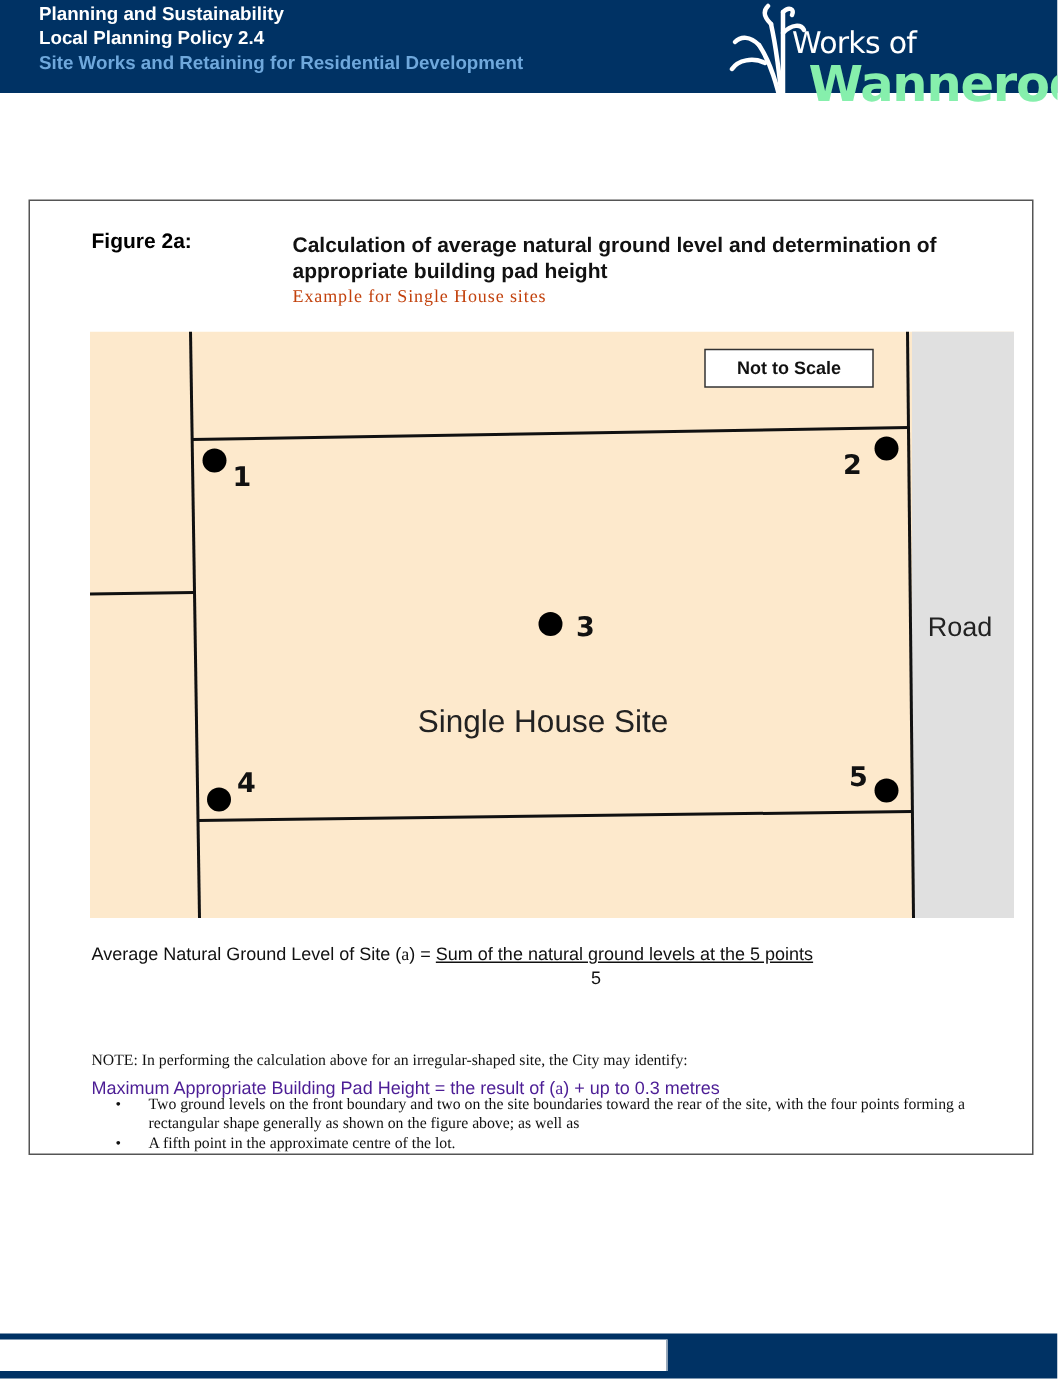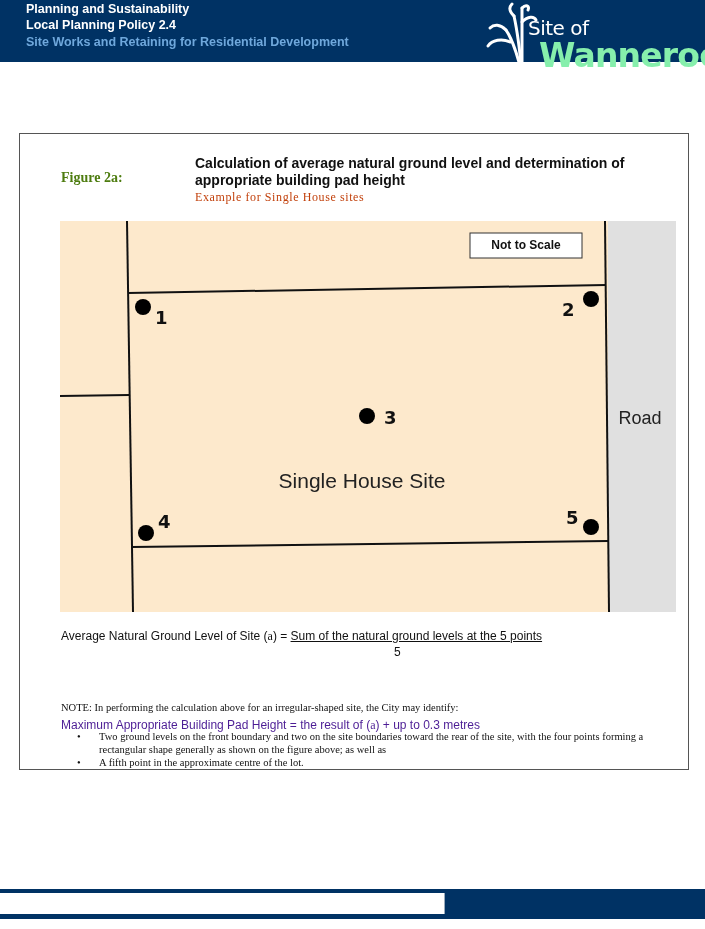--- a/index.html
+++ b/index.html
@@ -10,21 +10,21 @@
   .h1 { left: 26px; top: 1px; color: #ffffff; }
   .h2 { left: 26px; top: 17px; color: #ffffff; text-align: center; }
   .h3 { left: 26px; top: 34px; color: #6fa8dc; }
 
   .logo { position: absolute; left: 484px; top: 0; width: 221px; height: 86px; }
   .logo-cityof { position: absolute; left: 44px; top: 16px; color: #fff; font-size: 20px; line-height: 24px; font-family: "DejaVu Sans", sans-serif; letter-spacing: -0.5px; }
   .logo-wanneroo { position: absolute; left: 43px; top: 38px; color: #86efac; font-size: 33px; line-height: 36px; font-weight: bold; font-family: "DejaVu Sans", sans-serif; letter-spacing: -0.8px; margin-left: 12px; }
 
   .frame { position: absolute; left: 19px; top: 133px; width: 670px; height: 637px; border: 1px solid #555; box-sizing: border-box; background: #fff; }
 
-  .fig-label { position: absolute; left: 61px; top: 170px; font-weight: bold; font-size: 14px; color: #4d7c0f; font-family: Liberation Serif, serif; }
+  .fig-label { position: absolute; left: 61px; top: 152px; font-weight: bold; font-size: 14px; color: #000000; }
   .fig-title { position: absolute; left: 195px; top: 155px; width: 480px; font-weight: bold; font-size: 14px; line-height: 17px; color: #111; }
   .fig-sub { position: absolute; left: 195px; top: 190px; font-family: "Liberation Serif", serif; font-size: 12px; letter-spacing: 0.6px; color: #c2410c; }
 
   .diagram { position: absolute; left: 60px; top: 221px; width: 616px; height: 391px; text-align: right; }
 
   .formula1 { position: absolute; left: 61px; top: 629px; font-size: 12px; color: #111; white-space: nowrap; }
   .formula1 .u { text-decoration: underline; }
   .serif-a { font-family: "Liberation Serif", serif; }
   .denom { position: absolute; left: 394px; top: 645px; font-size: 12px; color: #111; }
   .formula2 { position: absolute; left: 61px; top: 674px; font-size: 12px; color: #4c1d95; white-space: nowrap; margin-top: 44px; }
@@ -51,21 +51,21 @@
         <path d="M38 72 C34 55, 30 40, 22 28"></path>
         <path d="M38 72 C36 50, 34 32, 30 14"></path>
         <path d="M38 72 C38 50, 38 30, 38 6"></path>
         <path d="M30 14 C26 10, 24 6, 28 2"></path>
         <path d="M22 28 C16 22, 10 22, 6 26"></path>
         <path d="M26 40 C18 36, 8 38, 4 44"></path>
         <path d="M38 6 C42 2, 46 4, 44 8"></path>
         <path d="M38 20 C44 14, 50 14, 52 18"></path>
       </g>
     </svg>
-    <div class="logo-cityof">Site of</div>
+    <div class="logo-cityof">Works of</div>
     <div class="logo-wanneroo">Wanneroo</div>
   </div>
 </div>
 
 <div class="frame"></div>
 
 <div class="fig-label">Figure 2a:</div>
 <div class="fig-title">Calculation of average natural ground level and determination of appropriate building pad height</div>
 <div class="fig-sub">Example for Single House sites</div>
 

